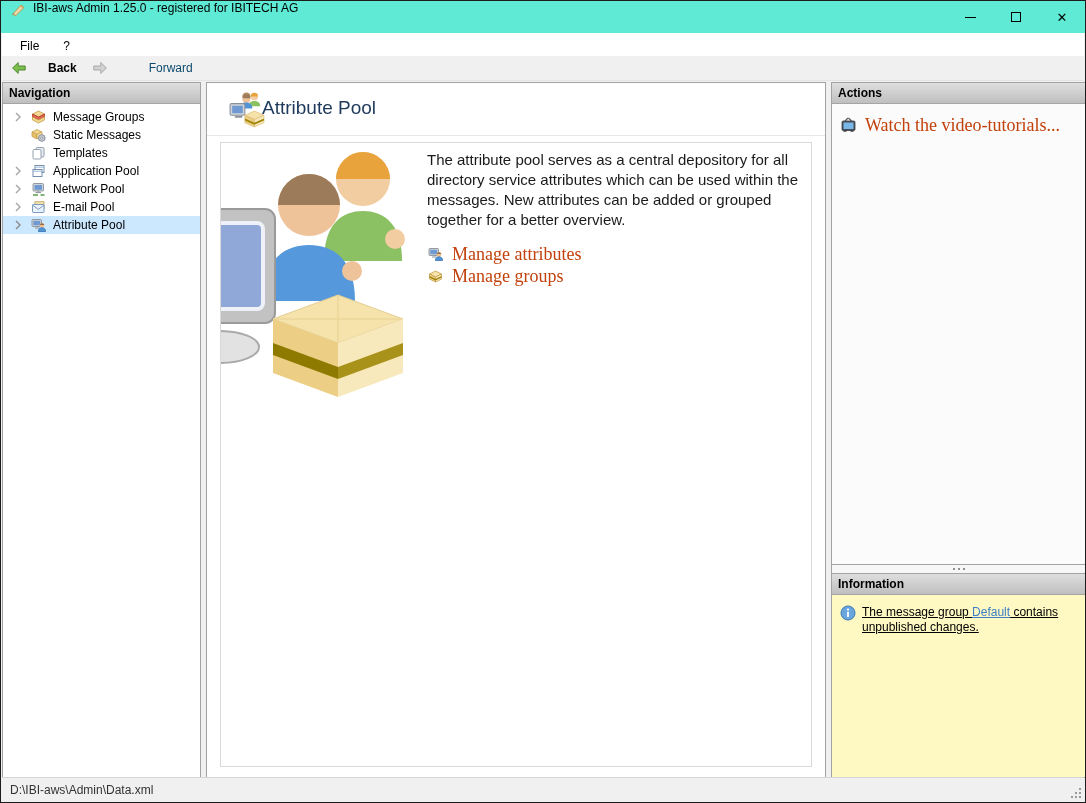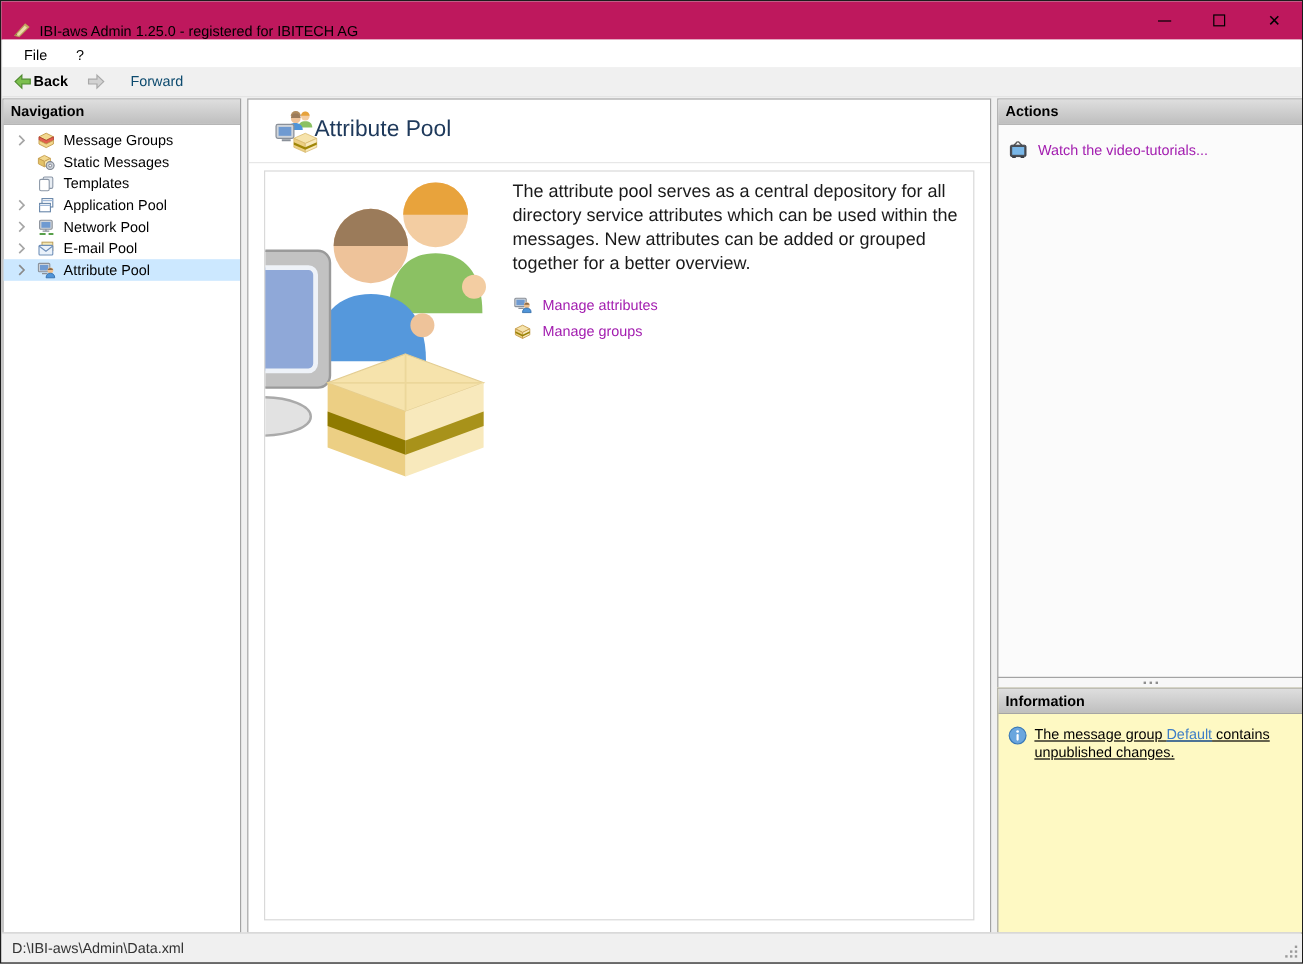--- a/index.html
+++ b/index.html
@@ -3,35 +3,35 @@
 <meta charset="utf-8">
 <style>
   * { margin:0; padding:0; box-sizing:border-box; }
   html,body { background:#444; }
   body { font-family:"Liberation Sans", sans-serif; }
   #app {
     position:relative; width:1086px; height:803px; background:#f0f0f0;
     border:1px solid #1c1c1c; overflow:hidden; font-size:12px; color:#1a1a1a;
   }
   
-  .titlebar { position:absolute; left:0; top:0; right:0; height:32px; background:#be185d; display:flex; align-items:flex-end; }
+  .titlebar { position:absolute; left:0; top:0; right:0; height:32px; background:#5eead4; display:flex; align-items:flex-start; }
   .titlebar .app-ico { margin:0 6px 0 9px; width:17px; height:17px; }
   .titlebar .title { font-size:12px; color:#000; }
   .win-controls { position:absolute; right:0; top:0; height:32px; display:flex; }
   .win-btn { width:46px; height:32px; display:flex; align-items:center; justify-content:center; cursor:default; }
   .glyph-min { width:11px; height:1px; background:#000; display:block; }
   .glyph-max { width:10px; height:10px; border:1px solid #000; display:block; }
   .glyph-close { font-size:13px; color:#000; line-height:1; }
   
   .menubar { position:absolute; left:1px; top:32px; right:1px; height:23px; background:#ffffff; display:flex; align-items:flex-end; }
   .menu-item { padding:3px 9px; margin-left:6px; color:#000; }
   .menu-item:first-child { margin-left:9px; }
   
   .toolbar { position:absolute; left:1px; top:55px; right:1px; height:25px; background:#f0f0f0; display:flex; align-items:center; border-bottom:1px solid #e4e4e4; }
-  .tool-btn { display:flex; align-items:center; gap:1px; padding:2px 6px; margin-left:3px; }
+  .tool-btn { display:flex; align-items:center; gap:21px; padding:2px 6px; margin-left:3px; }
   .tool-btn .lbl { font-weight:700; color:#000; }
   .tool-btn.disabled .lbl { font-weight:400; color:#0c4a6e;padding-left:20px; }
   
   .panel-header {
     height:21px; background:linear-gradient(#dedede,#bfbfbf);
     border-bottom:1px solid #a5a5a5; font-weight:700; color:#000;
     display:flex; align-items:center; padding-left:6px; font-size:12px;
   }
   #nav-panel { position:absolute; left:1px; top:81px; width:199px; height:696px; background:#ffffff; border:1px solid #a3a3a3; }
   .tree { padding-top:4px; }
@@ -44,21 +44,21 @@
   #main-panel { position:absolute; left:205px; top:81px; width:620px; height:696px; background:#ffffff; border:1px solid #a3a3a3; }
   .page-head { position:absolute; left:0; top:0; right:0; height:53px; border-bottom:1px solid #e7e7e7; }
   .page-head .head-ico { position:absolute; left:22px; top:9px; width:36px; height:36px; }
   .page-title { position:absolute; left:55px; top:14px; font-size:19px; color:#1e395b; }
   .content-card { position:absolute; left:13px; top:59px; right:13px; bottom:10px; background:#ffffff; border:1px solid #d9d9d9; overflow:hidden; }
   .illustration { position:absolute; left:0; top:4px; width:200px; height:252px; }
   .desc { position:absolute; left:206px; top:7px; width:372px; font-size:15px; line-height:20px; color:#1a1a1a; }
   .link-list { position:absolute; left:206px; top:100px; }
   .link-row { display:flex; align-items:center; gap:8px; height:22px; }
   .link-row .lnk-ico { width:17px; height:16px; }
-  a.applink { color:#a21caf; text-decoration:none; font-size:12px; cursor:pointer; }
+  a.applink { color:#c2410c; text-decoration:none; font-size:18px; cursor:pointer;font-family:Liberation Serif, serif; }
   
   #right-panel { position:absolute; left:830px; top:81px; width:255px; height:696px; }
   #actions-section { position:absolute; left:0; top:0; right:0; height:483px; background:#fbfbfb; border:1px solid #a3a3a3; }
   .actions-body { padding:10px 8px; }
   .splitter { position:absolute; left:0; top:483px; right:0; height:8px; background:#f7f7f7; display:flex; align-items:center; justify-content:center; gap:3px; cursor:row-resize; border-left:1px solid #a3a3a3; border-right:1px solid #a3a3a3; }
   .splitter .dot { width:2px; height:2px; background:#8f8f8f; }
   #info-section { position:absolute; left:0; top:491px; right:0; bottom:0; background:#fef9c3; border:1px solid #a3a3a3; }
   .info-body { padding:10px 8px; display:flex; gap:6px; }
   .info-text { font-size:12px; line-height:15px; color:#000; width:200px;text-decoration:underline; }
   a.inline-link { color:#3e7ec6; text-decoration:underline; cursor:pointer; }

